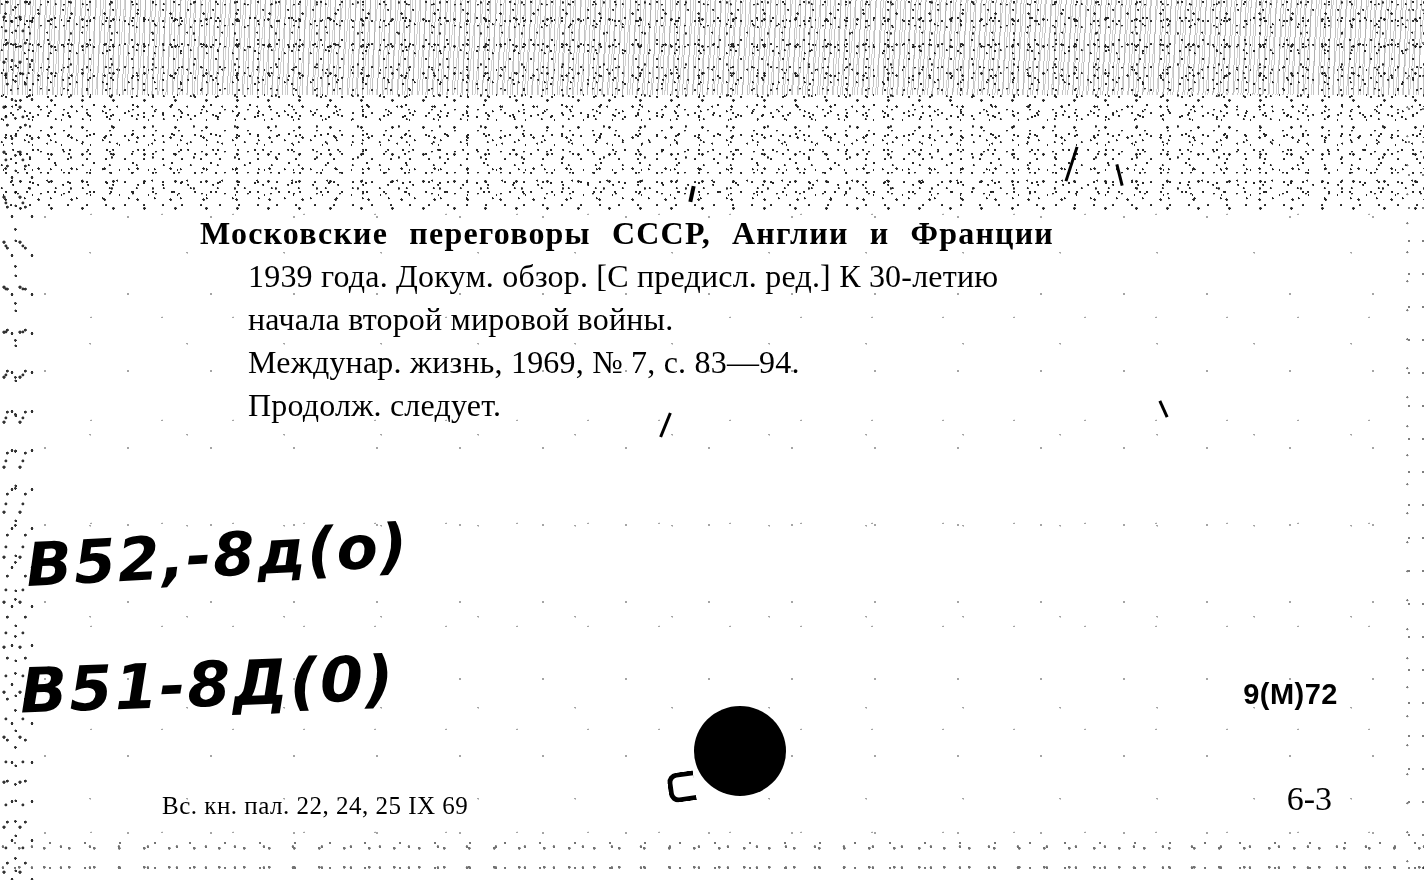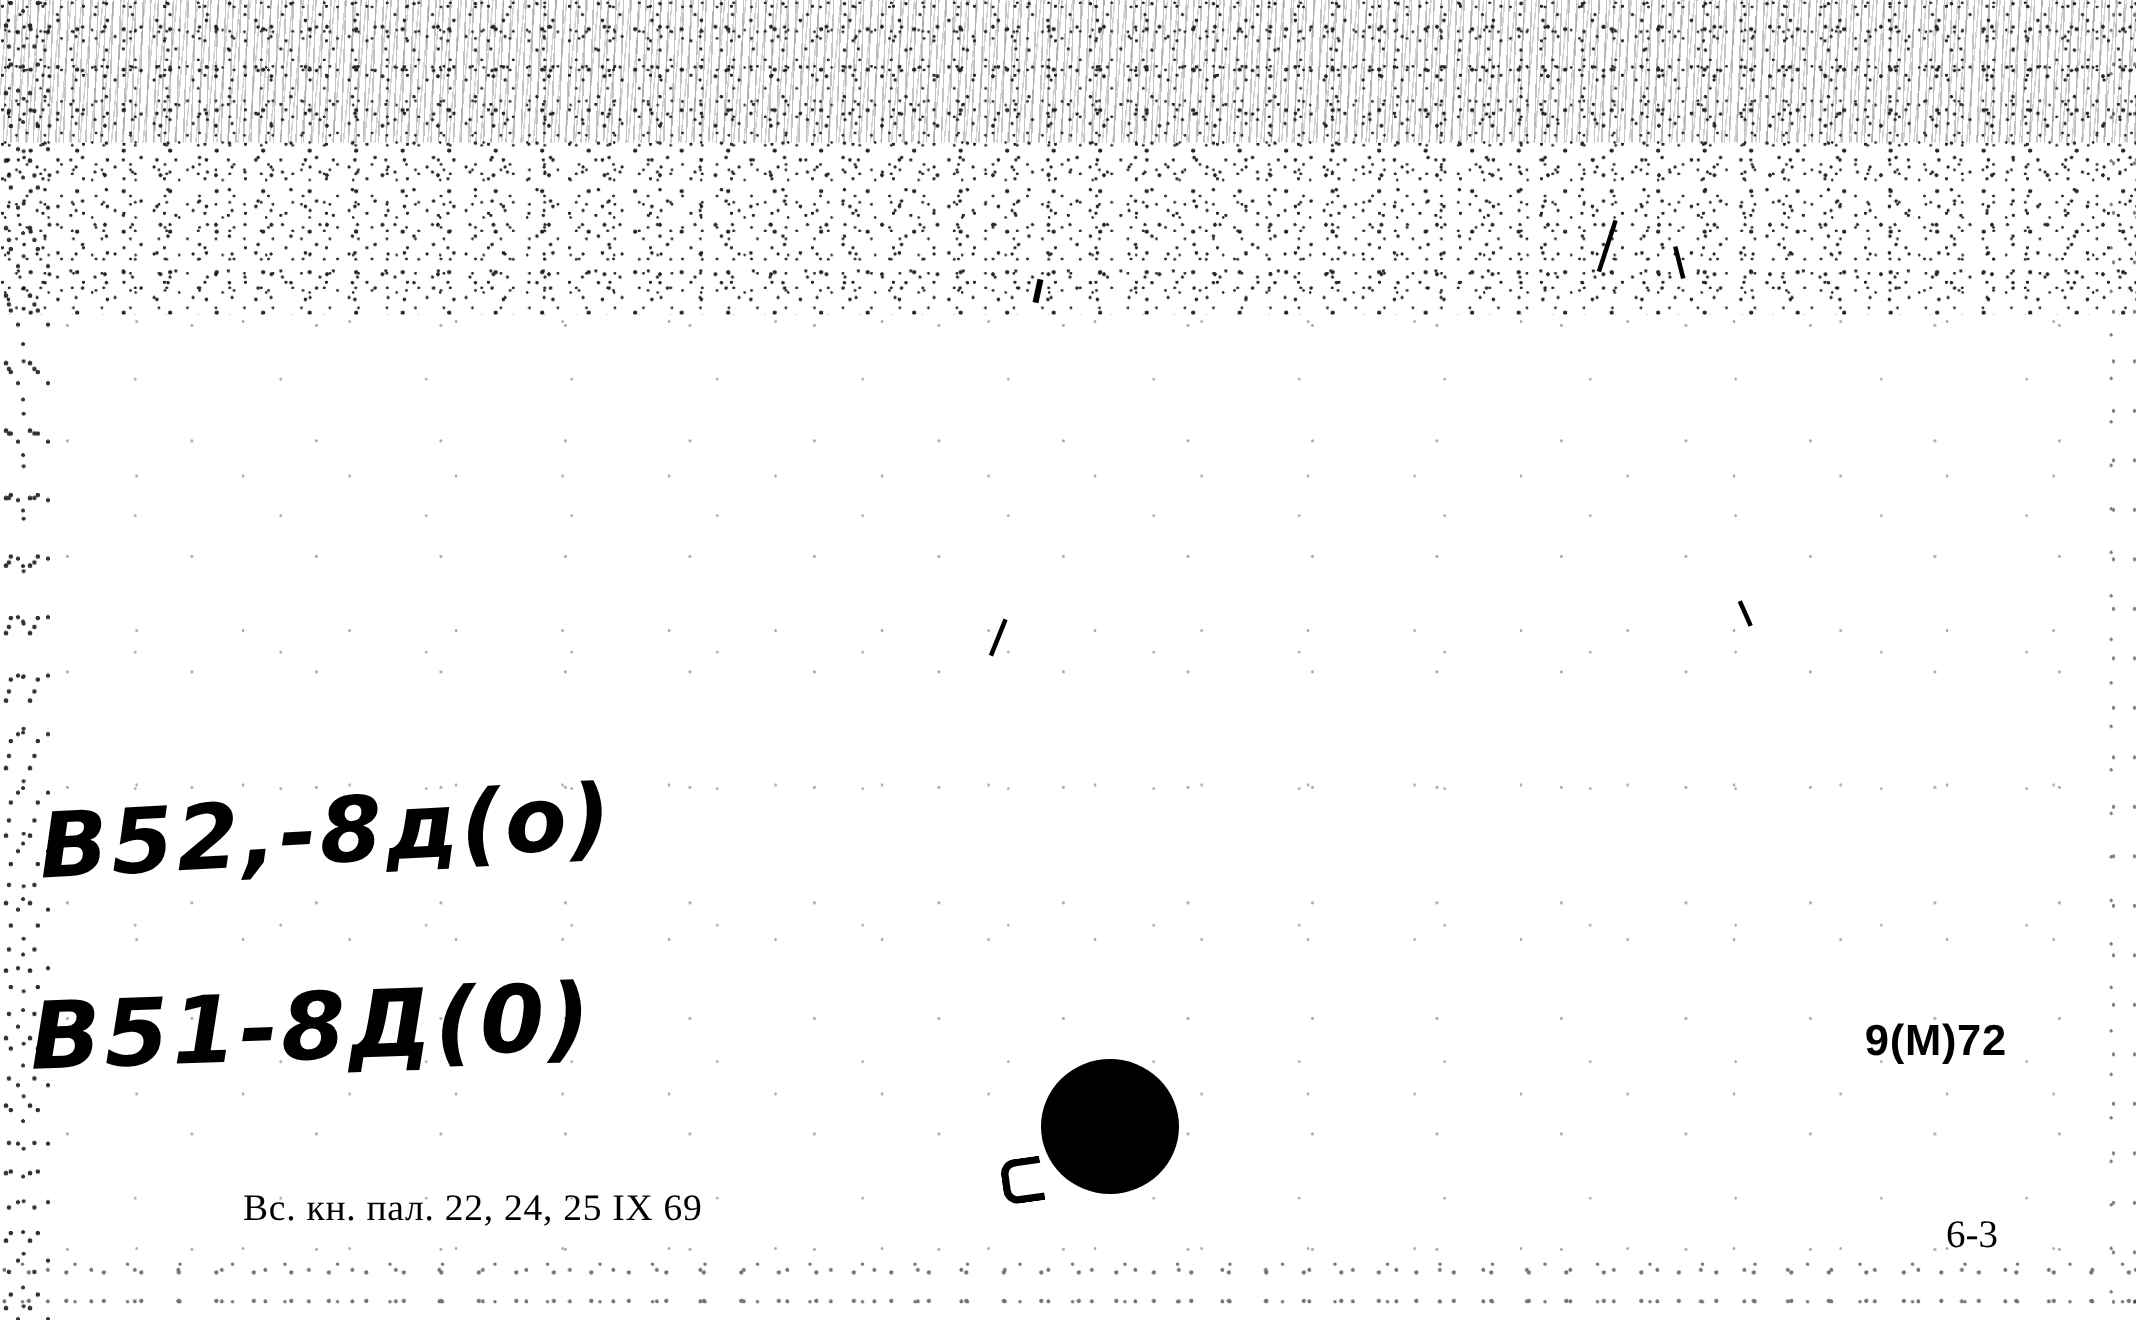--- a/index.html
+++ b/index.html
@@ -171,23 +171,23 @@
     right: 86px;
     top: 678px;
     font-family: "Liberation Sans", sans-serif;
     font-weight: bold;
     font-size: 29px;
     letter-spacing: 0.5px;
   }
   .page-mark {
     position: absolute;
     right: 92px;
-    bottom: 42px;
+    bottom: 62px;
     font-family: "Liberation Serif", serif;
-    font-size: 26px;
+    font-size: 34px;
   }
 
   
   .punch-hole {
     position: absolute;
     left: 694px;
     top: 706px;
     width: 92px;
     height: 90px;
     background: #000;
@@ -229,20 +229,27 @@
     <div class="noise-edge-bottom"></div>
     <div class="noise-field"></div>
   </div>
 
   <div class="stray" id="stray-1"></div>
   <div class="stray" id="stray-2"></div>
   <div class="stray" id="stray-3"></div>
   <div class="stray" id="stray-4"></div>
   <div class="stray" id="stray-5"></div>
 
+  <div class="record">
+    <div class="line title">Московские  переговоры  СССР,  Англии  и  Франции</div>
+    <div class="line indent">1939 года. Докум. обзор. [С предисл. ред.] К 30-летию</div>
+    <div class="line indent">начала второй мировой войны.</div>
+    <div class="line indent">Междунар. жизнь, 1969, № 7, с. 83—94.</div>
+    <div class="line indent">Продолж. следует.</div>
+  </div>
 
   <div class="handwritten" id="hw1">B52,-8д(о)</div>
   <div class="handwritten" id="hw2">B51-8Д(0)</div>
 
   <div class="footer">
     <div class="footer-line vs">Вс. кн. пал. 22, 24, 25 IX 69</div>
   </div>
 
   <div class="class-mark">9(М)72</div>
   <div class="page-mark">6-3</div>

